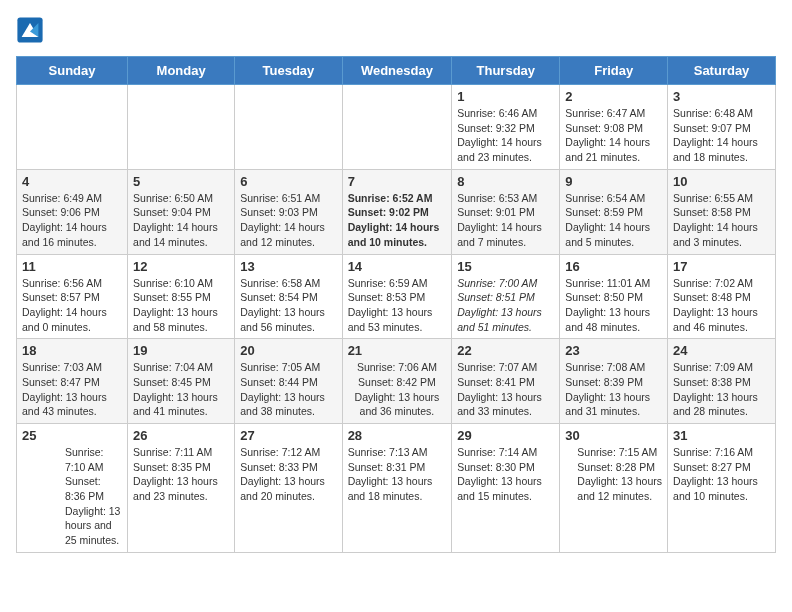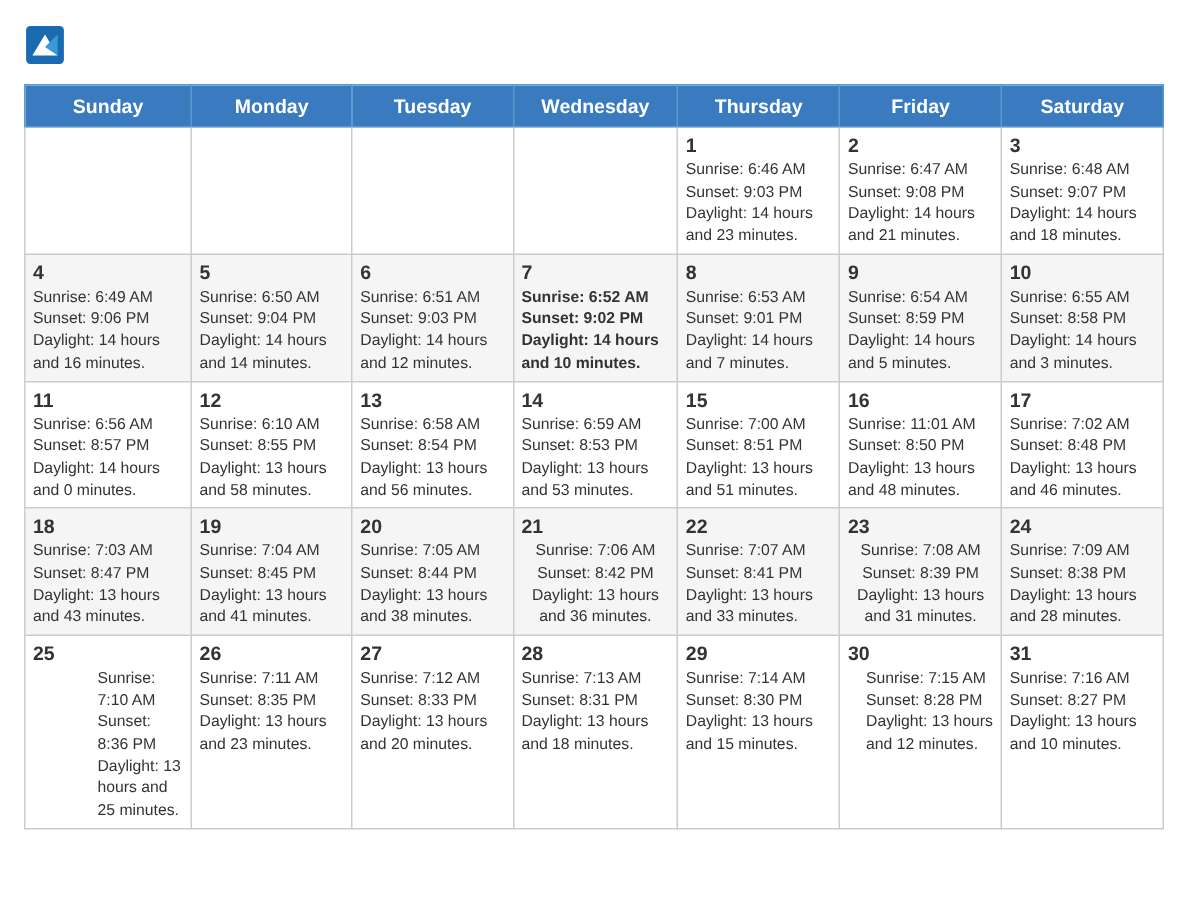--- a/index.html
+++ b/index.html
@@ -121,21 +121,21 @@
   </thead>
   <tbody>
   <tr>
         <td class="empty-cell"></td>
         <td class="empty-cell"></td>
         <td class="empty-cell"></td>
         <td class="empty-cell"></td>
         <td>
           <span class="day-number">1</span>
           <div class="day-info" style="white-space: pre-line;">Sunrise: 6:46 AM
-Sunset: 9:03 PM
+Sunset: 9:32 PM
 Daylight: 14 hours and 23 minutes.</div>
         </td>
         <td>
           <span class="day-number">2</span>
           <div class="day-info" style="white-space: pre-line;">Sunrise: 6:47 AM
 Sunset: 9:08 PM
 Daylight: 14 hours and 21 minutes.</div>
         </td>
         <td>
           <span class="day-number">3</span>
@@ -208,21 +208,21 @@
 Daylight: 13 hours and 56 minutes.</div>
         </td>
         <td>
           <span class="day-number">14</span>
           <div class="day-info" style="white-space: pre-line;">Sunrise: 6:59 AM
 Sunset: 8:53 PM
 Daylight: 13 hours and 53 minutes.</div>
         </td>
         <td>
           <span class="day-number">15</span>
-          <div class="day-info" style="white-space: pre-line;">Sunrise: 7:00 AM
+          <div class="day-info" style="white-space: pre-line; font-style: italic;">Sunrise: 7:00 AM
 Sunset: 8:51 PM
 Daylight: 13 hours and 51 minutes.</div>
         </td>
         <td>
           <span class="day-number">16</span>
           <div class="day-info" style="white-space: pre-line;">Sunrise: 11:01 AM
 Sunset: 8:50 PM
 Daylight: 13 hours and 48 minutes.</div>
         </td>
         <td>
@@ -258,21 +258,21 @@
 Daylight: 13 hours and 36 minutes.</div>
         </td>
         <td>
           <span class="day-number">22</span>
           <div class="day-info" style="white-space: pre-line;">Sunrise: 7:07 AM
 Sunset: 8:41 PM
 Daylight: 13 hours and 33 minutes.</div>
         </td>
         <td>
           <span class="day-number">23</span>
-          <div class="day-info" style="white-space: pre-line; text-align: center;">Sunrise: 7:08 AM
+          <div class="day-info" style="white-space: pre-line;">Sunrise: 7:08 AM
 Sunset: 8:39 PM
 Daylight: 13 hours and 31 minutes.</div>
         </td>
         <td>
           <span class="day-number">24</span>
           <div class="day-info" style="white-space: pre-line;">Sunrise: 7:09 AM
 Sunset: 8:38 PM
 Daylight: 13 hours and 28 minutes.</div>
         </td>
       </tr>

